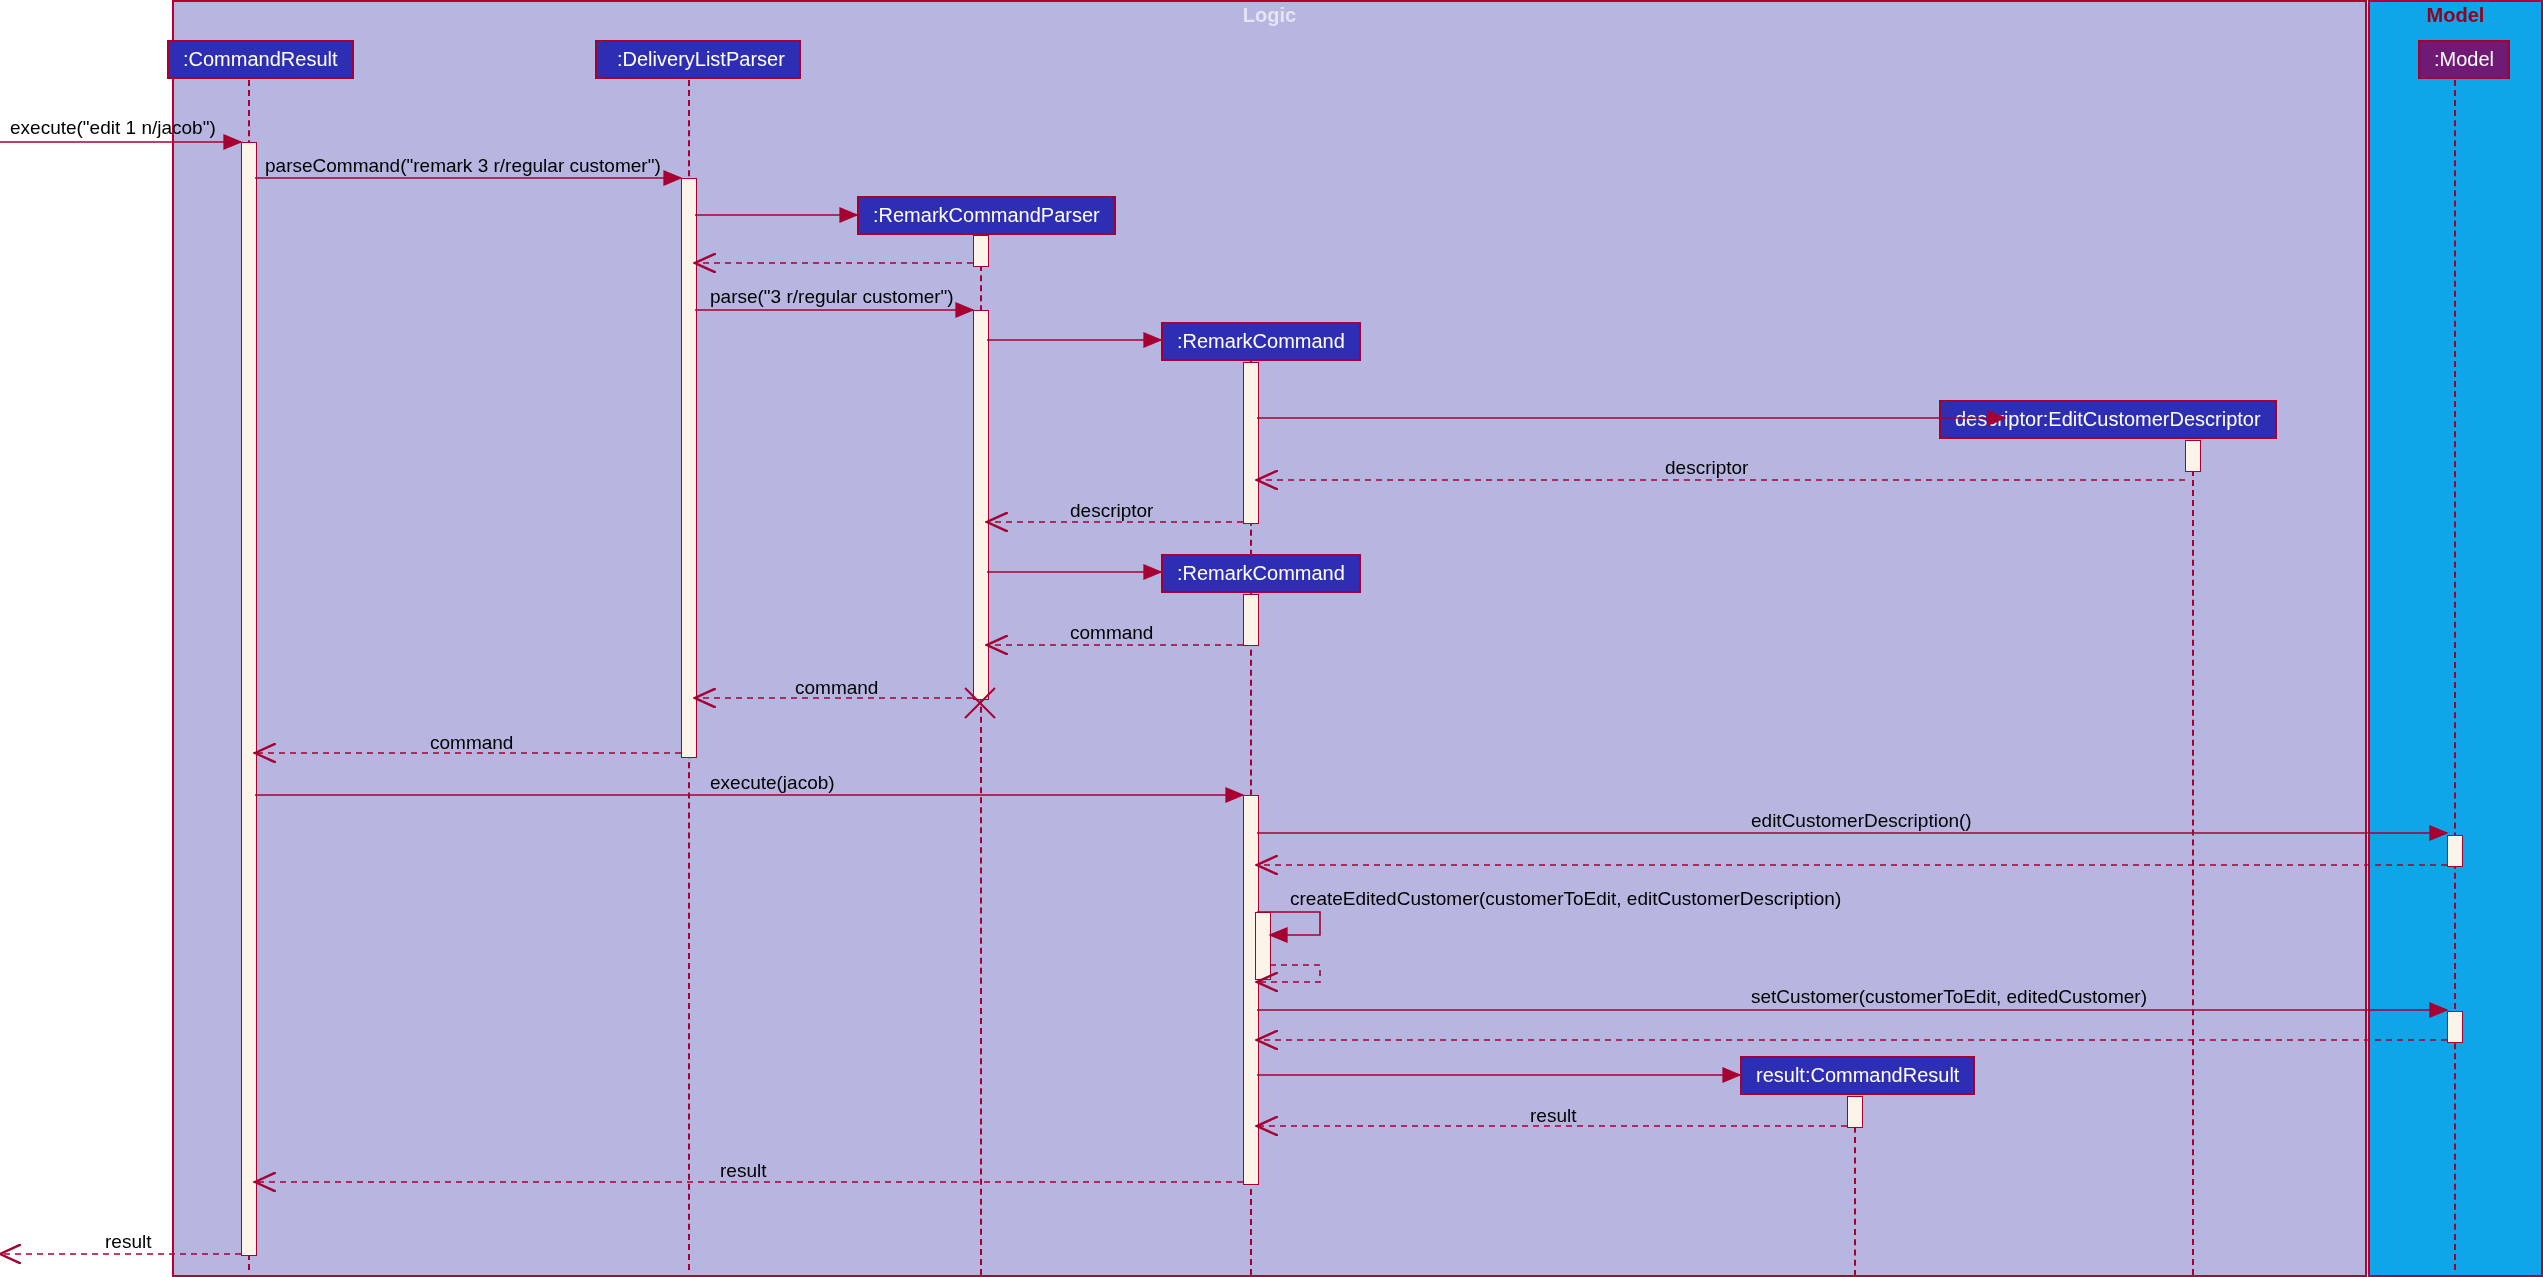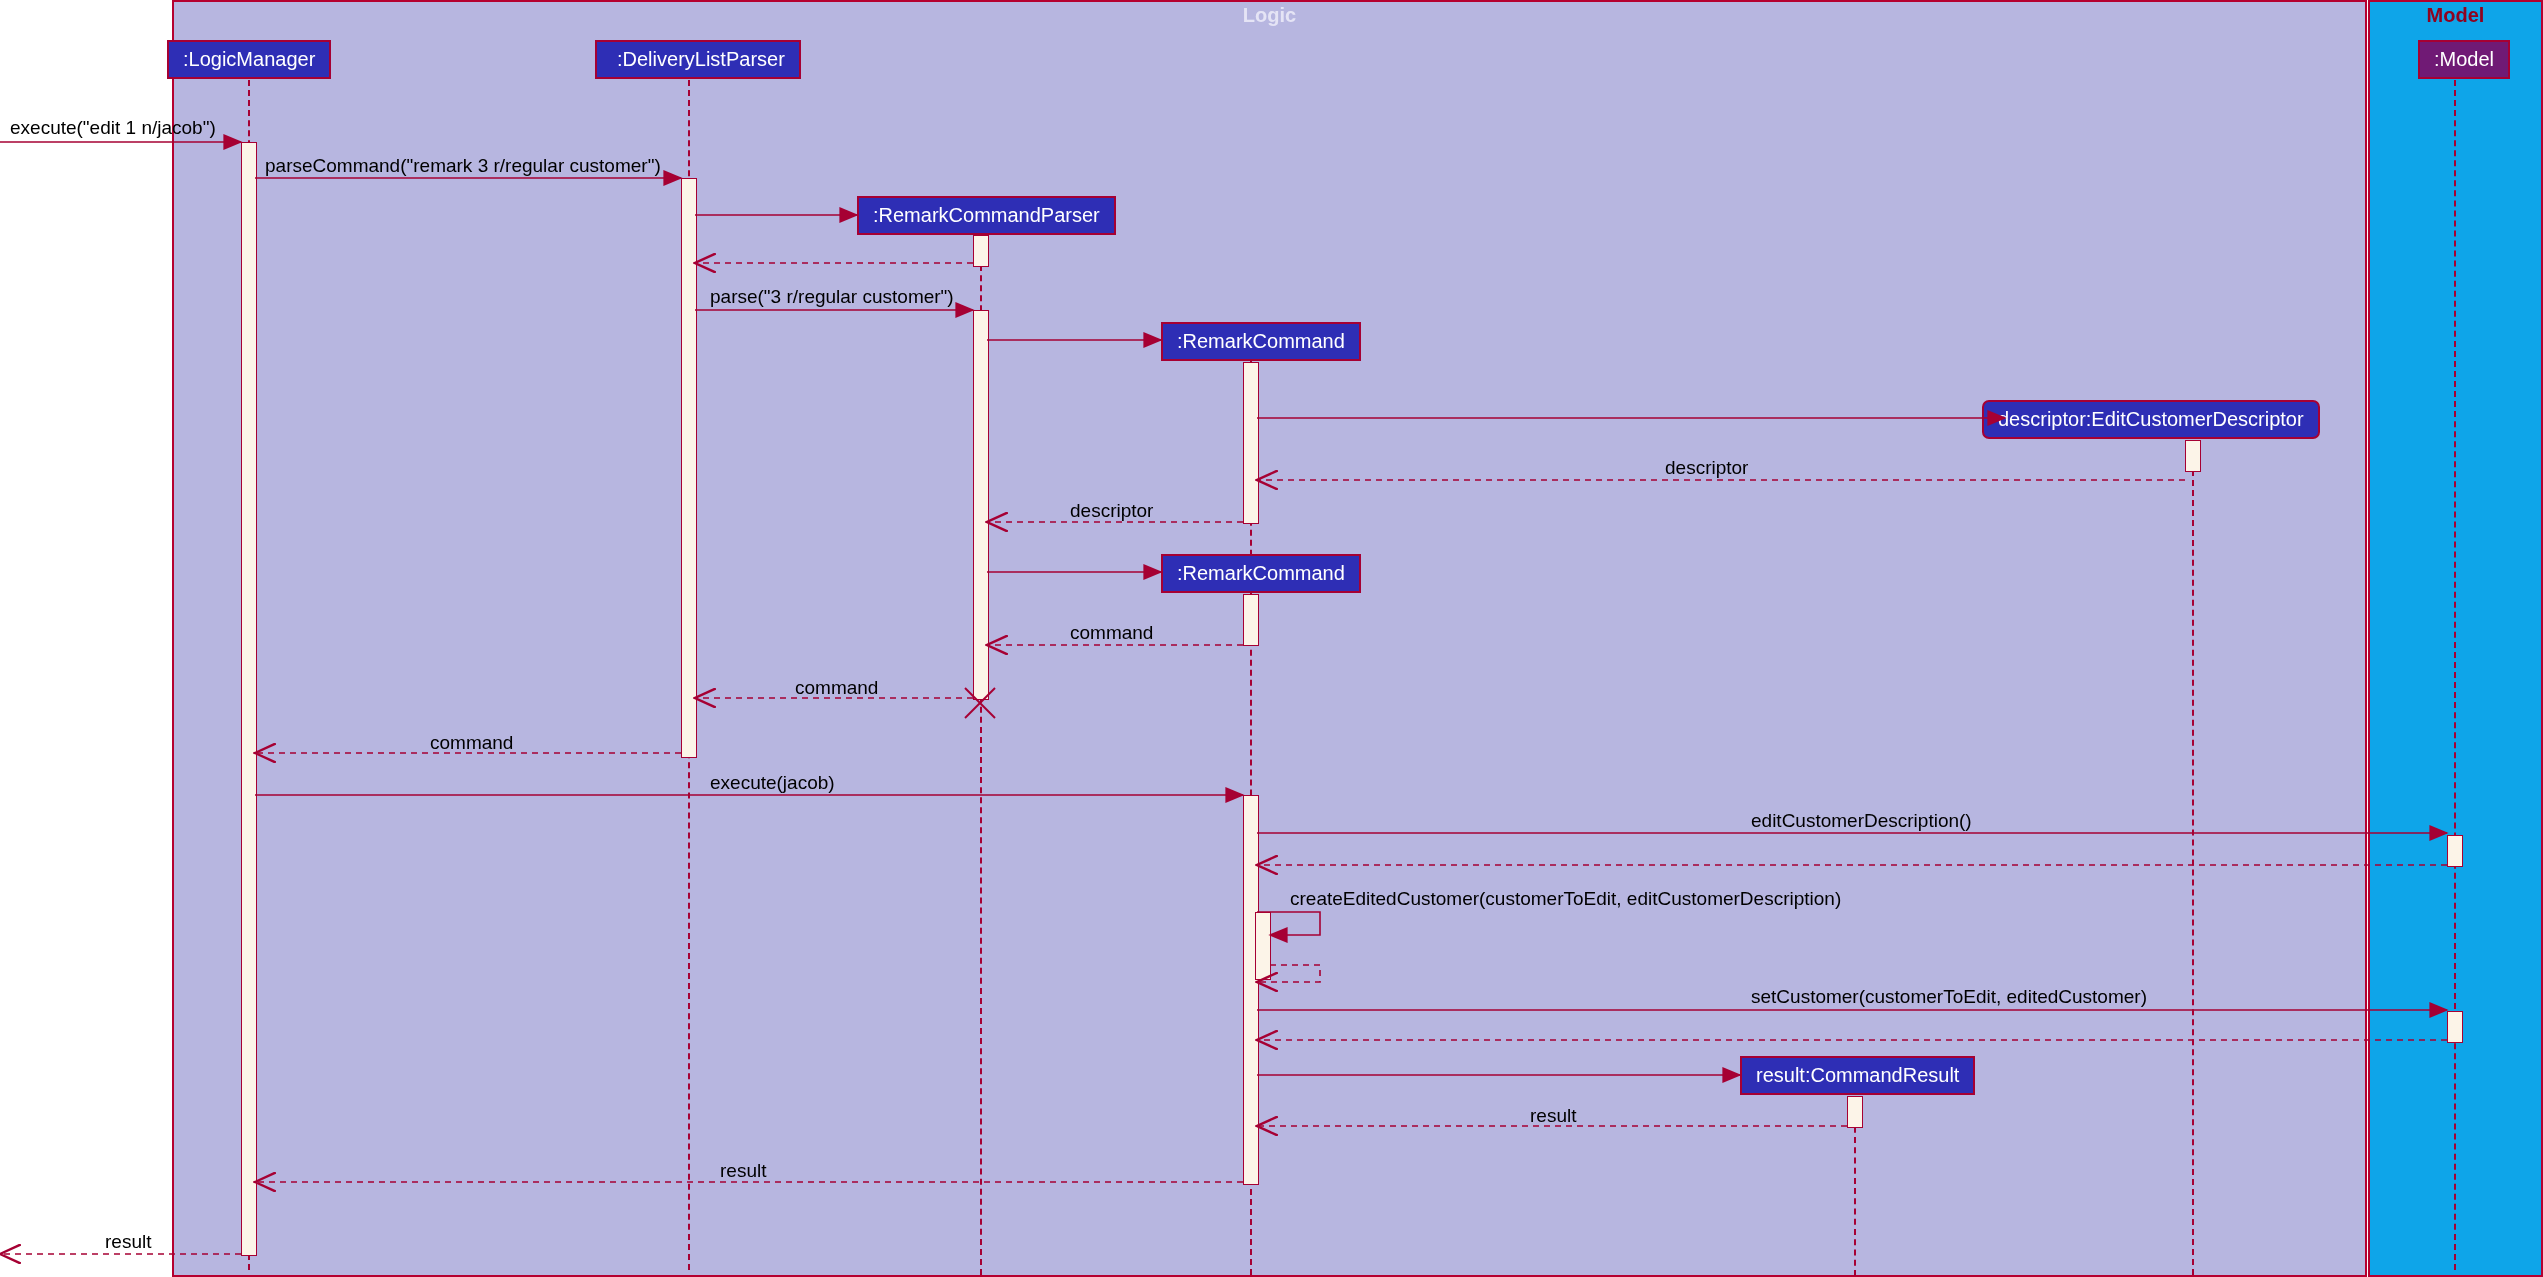--- a/index.html
+++ b/index.html
@@ -91,25 +91,25 @@
 </head>
 <body>
 
 <div class="frame logic-frame">
   <div class="frame-label">Logic</div>
 </div>
 <div class="frame model-frame">
   <div class="frame-label">Model</div>
 </div>
 
-<div class="participant" style="left:167px; top:40px;">:LogicManager</div>
+<div class="participant" style="left:167px; top:40px;">:CommandResult</div>
 <div class="participant" style="left:595px; top:40px;padding-left:20px;">:DeliveryListParser</div>
 <div class="participant" style="left:857px; top:196px;">:RemarkCommandParser</div>
 <div class="participant" style="left:1161px; top:322px;">:RemarkCommand</div>
-<div class="participant" style="left:1982px; top:400px;border-radius:7px;">descriptor:EditCustomerDescriptor</div>
+<div class="participant" style="left:1939px; top:400px;">descriptor:EditCustomerDescriptor</div>
 <div class="participant" style="left:1161px; top:554px;">:RemarkCommand</div>
 <div class="participant" style="left:1740px; top:1056px;text-align:right;">result:CommandResult</div>
 <div class="participant model-head" style="left:2418px; top:40px;">:Model</div>
 
 <div class="lifeline" style="left:248px; top:80px; height:1190px;"></div>
 <div class="lifeline" style="left:688px; top:80px; height:1190px;"></div>
 <div class="lifeline" style="left:980px; top:235px; height:1040px;"></div>
 <div class="lifeline" style="left:1250px; top:360px; height:915px;"></div>
 <div class="lifeline" style="left:2192px; top:440px; height:835px;"></div>
 <div class="lifeline" style="left:1854px; top:1096px; height:180px;"></div>

